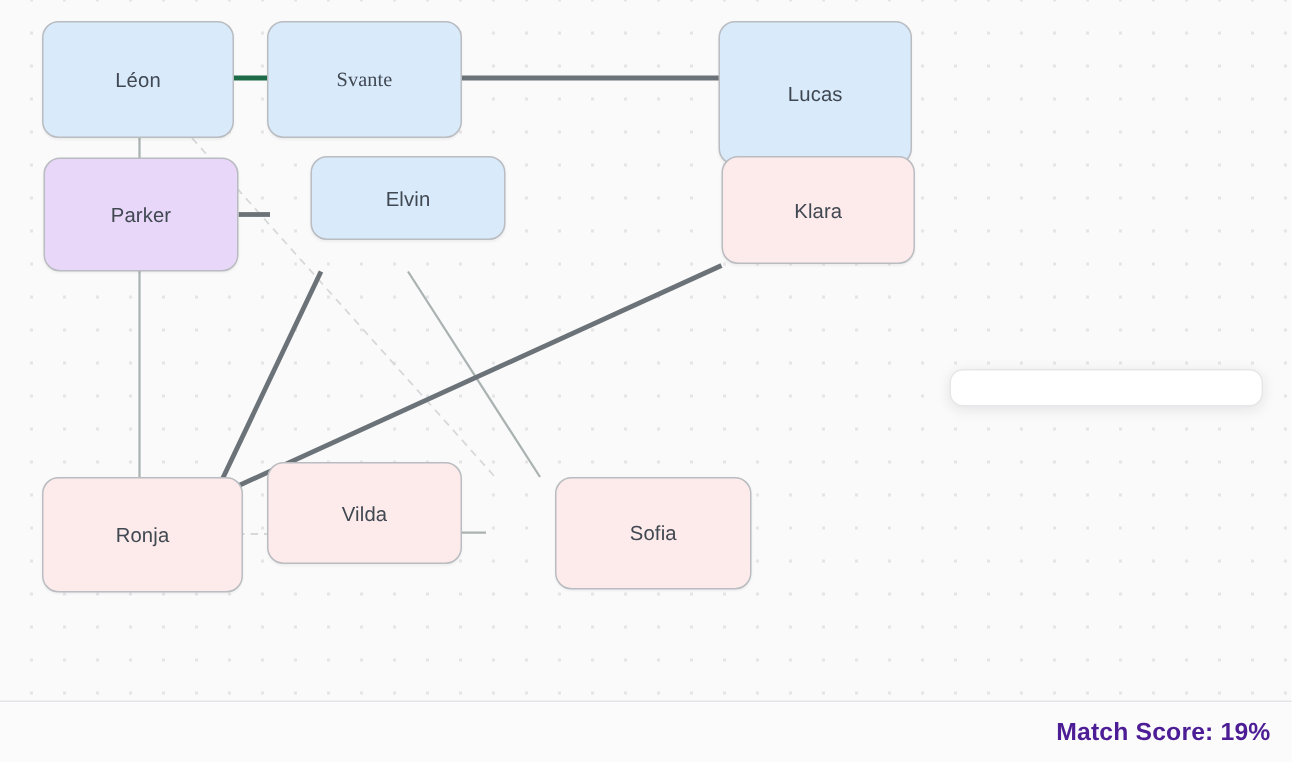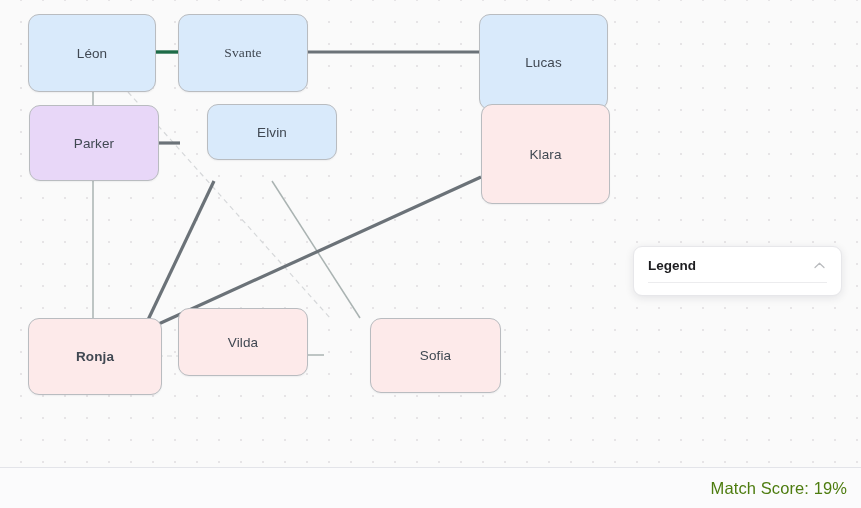--- a/index.html
+++ b/index.html
@@ -128,22 +128,22 @@
     background: #fbfbfc;
     border-top: 1px solid #e3e4e9;
     box-sizing: border-box;
     display: flex;
     align-items: center;
     justify-content: flex-end;
     padding-right: 14px;
   }
   #match-score {
     font-size: 16.5px;
-    font-weight: normal;
-    color: #4d7c0f;
+    font-weight: bold;
+    color: #4c1d95;
     letter-spacing: .1px;
   }
 </style>
 </head>
 <body>
 
 <div id="app">
 
   <div id="canvas">
 
@@ -169,43 +169,35 @@
         </div>
         <div class="node blue" style="left: 479px; top: 14px; width: 129px; height: 96px; background: rgb(217, 234, 251);">
           <span>Lucas</span>
         </div>
         <div class="node purple" style="left: 29px; top: 105px; width: 130px; height: 76px; background: rgb(232, 215, 248);">
           <span>Parker</span>
         </div>
         <div class="node blue" style="left: 178px; top: 104px; width: 130px; height: 56px; background: rgb(217, 234, 251); margin-left: 29px;">
           <span>Elvin</span>
         </div>
-        <div class="node pink" style="left: 481px; top: 104px; width: 129px; height: 100px; background: rgb(253, 234, 234);">
+        <div class="node pink" style="left: 481px; top: 104px; width: 129px; height: 72px; background: rgb(253, 234, 234);">
           <span>Klara</span>
         </div>
-        <div class="node pink" style="left: 28px; top: 318px; width: 134px; height: 77px; background: rgb(253, 234, 234); font-weight: bold;">
+        <div class="node pink" style="left: 28px; top: 318px; width: 134px; height: 77px; background: rgb(253, 234, 234);">
           <span>Ronja</span>
         </div>
         <div class="node pink" style="left: 178px; top: 308px; width: 130px; height: 68px; background: rgb(253, 234, 234);">
           <span>Vilda</span>
         </div>
         <div class="node pink" style="left: 322px; top: 318px; width: 131px; height: 75px; background: rgb(253, 234, 234); margin-left: 48px;">
           <span>Sofia</span>
         </div>
       </div>
 
     <div id="legend">
-      <div id="legend-header">
-        <span id="legend-title">Legend</span>
-        <span>
-          <svg class="chevron-up" viewBox="0 0 16 16" aria-hidden="true">
-            <path d="M3.2 10.2 L8 5.6 L12.8 10.2" fill="none" stroke="#b9bbbe" stroke-width="1.3" stroke-linecap="round" stroke-linejoin="round"></path>
-          </svg>
-        </span>
-      </div>
     </div>
 
   </div>
 
   <div id="statusbar">
     <span id="match-score">Match Score: 19%</span>
   </div>
 
 </div>
 

